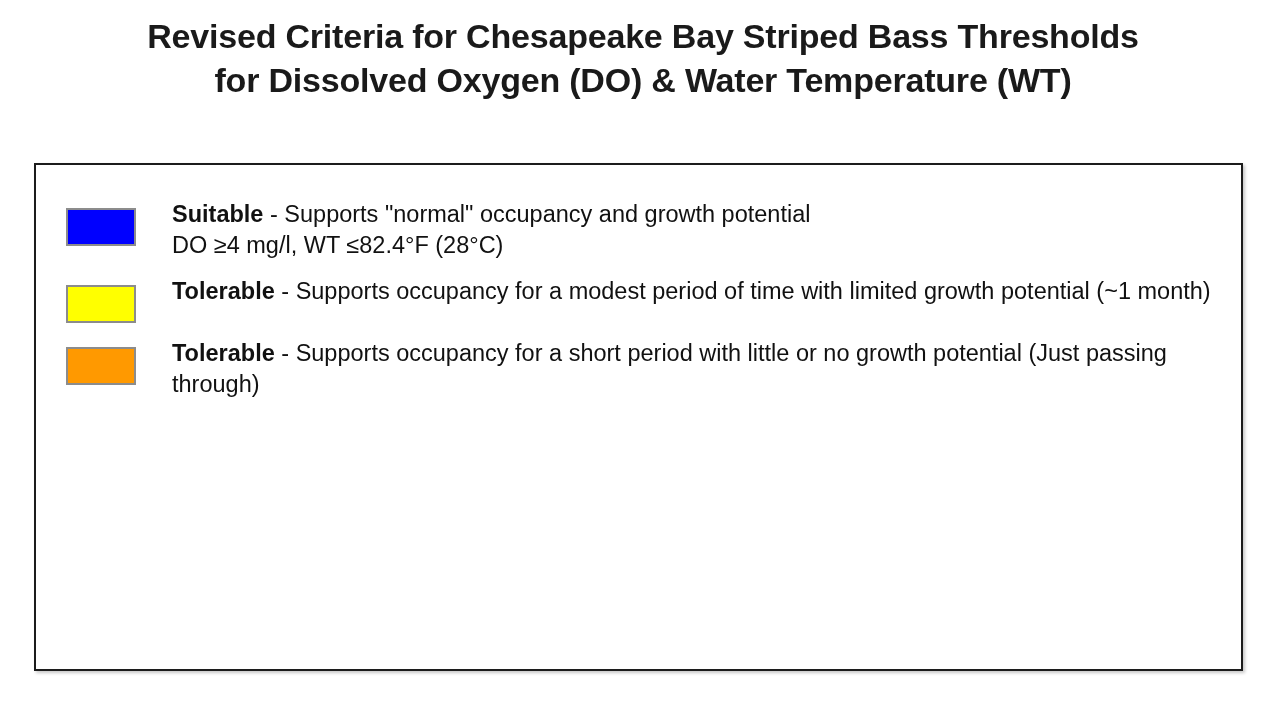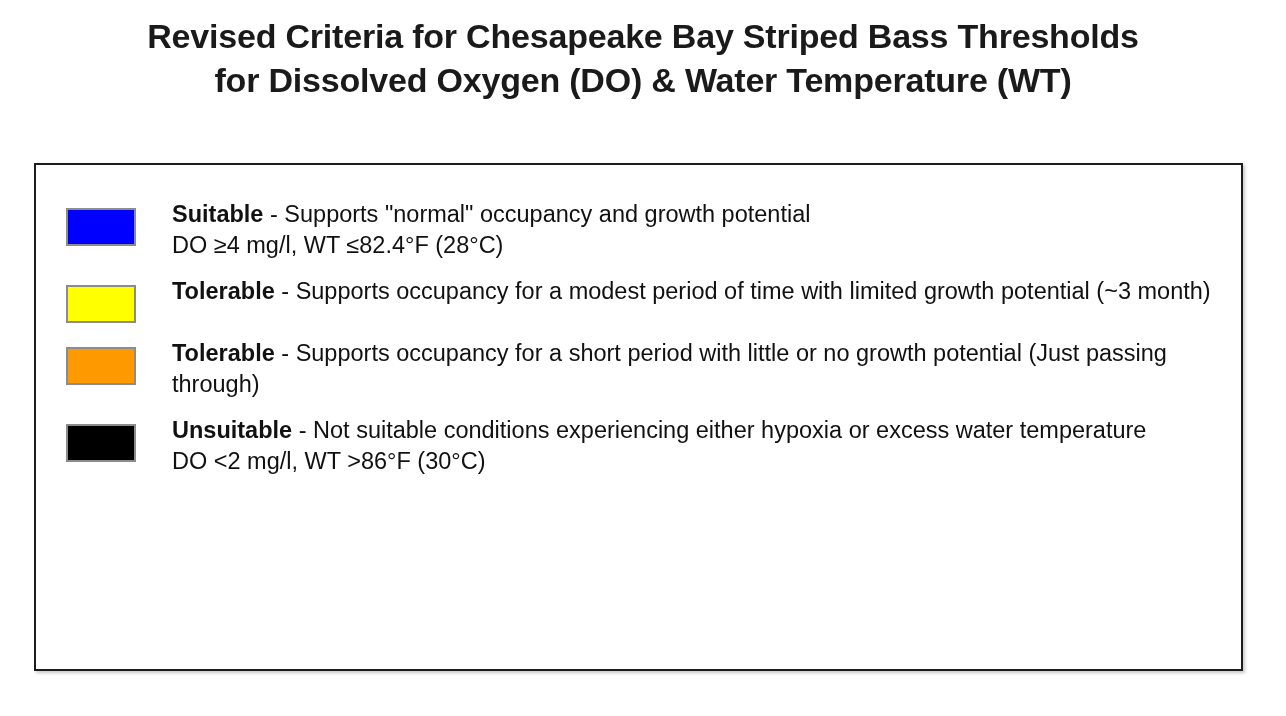--- a/index.html
+++ b/index.html
@@ -112,37 +112,28 @@
         <span class="term">Suitable</span><span class="desc"> - </span><span class="desc">Supports "normal" occupancy and growth potential</span>
         <span class="entry-criteria">DO ≥4 mg/l, WT ≤82.4°F (28°C)</span>
       </div>
     </div>
 
     <div class="legend-row">
       <div class="swatch-cell">
         <div class="swatch" style="background-color: rgb(255, 255, 0); border-color: rgb(140, 140, 140);"></div>
       </div>
       <div class="entry-text">
-        <span class="term">Tolerable</span><span class="desc"> - </span><span class="desc">Supports occupancy for a modest period of time with limited growth potential (~3 month)</span>
+        <span class="term">Tolerable</span><span class="desc"> - </span><span class="desc">Supports occupancy for a modest period of time with limited growth potential (~1 month)</span>
       </div>
     </div>
 
     <div class="legend-row">
       <div class="swatch-cell">
         <div class="swatch" style="background-color: rgb(255, 153, 0); border-color: rgb(140, 140, 140);"></div>
       </div>
       <div class="entry-text">
         <span class="term">Tolerable</span><span class="desc"> - </span><span class="desc">Supports occupancy for a short period with little or no growth potential (Just passing through)</span>
       </div>
     </div>
 
-    <div class="legend-row">
-      <div class="swatch-cell">
-        <div class="swatch" style="background-color: rgb(0, 0, 0); border-color: rgb(140, 140, 140);"></div>
-      </div>
-      <div class="entry-text">
-        <span class="term">Unsuitable</span><span class="desc"> - </span><span class="desc">Not suitable conditions experiencing either hypoxia or excess water temperature</span>
-        <span class="entry-criteria">DO &lt;2 mg/l, WT &gt;86°F (30°C)</span>
-      </div>
-    </div>
 
   </div>
 </div>
 
 </body></html>

